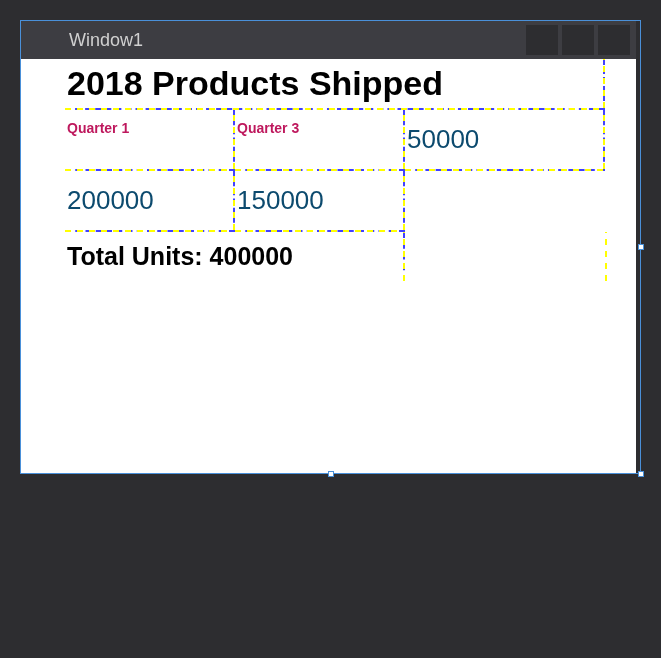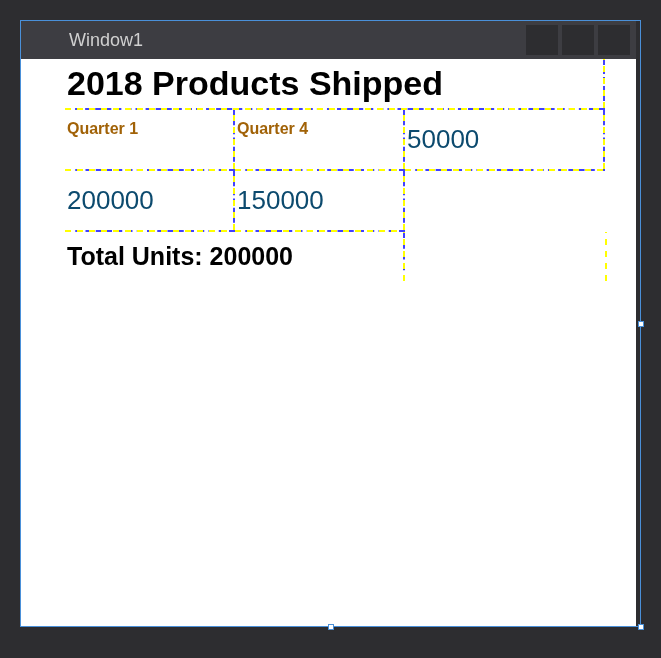--- a/index.html
+++ b/index.html
@@ -15,21 +15,21 @@
       padding: 20px;
       position: relative;
     }
     .selection-border {
       border: 1px solid #4a90d9;
       position: relative;
     }
     .window {
       background: #ffffff;
       width: 615px;
-      height: 605px;
+      height: 452px;
       display: flex;
       flex-direction: column;
       border-radius: 13px;
     }
     .titlebar {
       background: #3d3d42;
       height: 38px;
       display: flex;
       align-items: center;
       padding-left: 48px;
@@ -86,23 +86,23 @@
       background: repeating-linear-gradient(0deg, #ffff00 0 6px, transparent 6px 12px);
       z-index: 1;
     }
     .heading {
       font-size: 34px;
       font-weight: bold;
       color: #000;
       line-height: 1.2;
     }
     .colhead {
-      font-size: 16px;
+      font-size: 14px;
       font-weight: bold;
-      color: #a16207;
+      color: #be185d;
       padding-top: 6px;
       padding-bottom: 6px;
     }
     .val {
       font-size: 26px;
       color: #0c4a6e;
       padding-top: 10px;
       padding-bottom: 10px;
     }
     .total {
@@ -163,35 +163,35 @@
       <div class="grid">
 
         <div class="cell span3">
           <div class="heading">2018 Products Shipped</div>
         </div>
 
         <div class="cell">
           <div class="colhead">Quarter 1</div>
         </div>
         <div class="cell">
-          <div class="colhead">Quarter 4</div>
+          <div class="colhead">Quarter 3</div>
         </div>
 
         <div class="cell">
           <div class="val">50000</div>
         </div>
         <div class="cell">
           <div class="val">200000</div>
         </div>
         <div class="cell">
           <div class="val">150000</div>
         </div>
 
         <div class="cell row-total-empty" style="grid-column:1 / span 2;">
-          <div class="total">Total Units: 200000</div>
+          <div class="total">Total Units: 400000</div>
         </div>
         <div class="cell row-total-empty empty" style="border-right:none;">
         </div>
 
       </div>
     </div>
   </div>
   <div class="handle bottom-center"></div>
   <div class="handle right-center"></div>
   <div class="handle bottom-right"></div>

